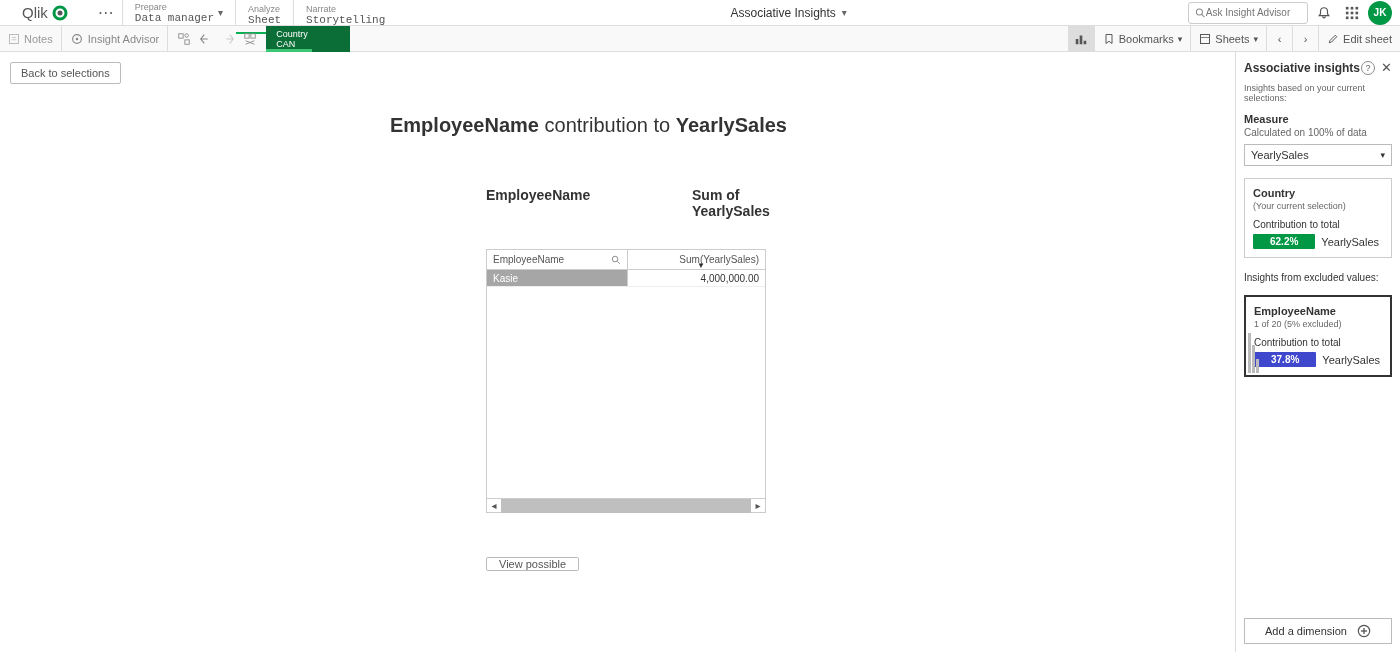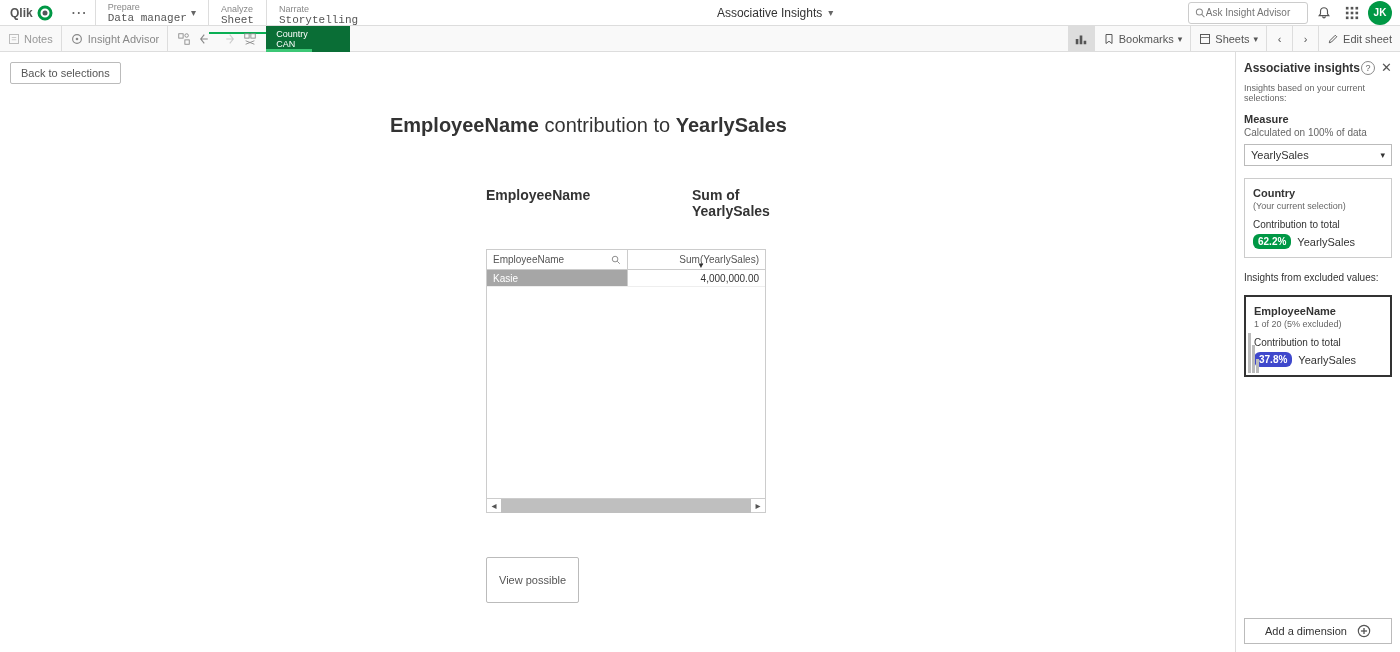--- a/index.html
+++ b/index.html
@@ -1,20 +1,20 @@
 <!DOCTYPE html>
 <html><head>
 <meta charset="utf-8">
 <style>
 * { box-sizing: border-box; margin: 0; padding: 0; font-family: "Segoe UI", Arial, sans-serif; }
 body { width: 1400px; height: 652px; background: #fff; font-size: 12px; color: #333; overflow: hidden; }
 
 
 .topbar { height: 26px; display: flex; align-items: center; border-bottom: 1px solid #ddd; }
-.logo { display: flex; align-items: center; padding: 0 10px; font-weight: 700; font-size: 12px; color: #555; }
+.logo { display: flex; align-items: center; padding: 0 22px; font-weight: 400; font-size: 15px; color: #555; }
 .logo svg { margin-left: 4px; }
 .more-dots { padding: 0 8px; font-size: 16px; color: #666; cursor: pointer; }
 .divider-v { width: 1px; height: 26px; background: #ddd; }
 .nav-item { display: flex; flex-direction: column; justify-content: space-between; padding: 12px 12px; height: 42px; cursor: pointer; }
 .nav-item .small { font-size: 9px; color: #888; line-height: 10px; }
 .nav-item .big { font-size: 11px; color: #555; line-height: 12px; font-weight: 500; font-family: Liberation Mono, monospace; }
 .nav-item.active { border-bottom: 2px solid #0aaf54; }
 .nav-item.chevron { flex-direction: row; align-items: center; }
 .nav-chevron-icon { margin-left: 4px; color: #666; font-size: 10px; }
 .topbar-center { flex: 1; display: flex; justify-content: center; align-items: center; font-size: 12px; color: #333; font-weight: 500; }
@@ -62,39 +62,39 @@
 .dt-head .c2 { width: 138px; display: flex; align-items: center; justify-content: flex-end; padding: 0 6px; font-size: 10px; color: #555; position: relative; }
 .dt-head .c2 .arrow { position: absolute; right: 60px; bottom: -1px; font-size: 8px; color: #333; }
 .dt-row { display: flex; height: 16px; }
 .dt-row .c1 { width: 142px; background: #a6a6a6; color: #fff; font-size: 10px; padding: 0 6px; display: flex; align-items: center; border-right: 1px solid #ccc; }
 .dt-row .c2 { width: 138px; font-size: 10px; padding: 0 6px; display: flex; align-items: center; justify-content: flex-end; color: #333; }
 .dt-body { height: 212px; border-top: 1px solid #eee; }
 .dt-scroll { display: flex; align-items: center; height: 14px; border-top: 1px solid #ccc; }
 .dt-scroll .arrow-btn { width: 14px; display: flex; align-items: center; justify-content: center; font-size: 10px; color: #555; }
 .dt-scroll .track { flex: 1; height: 14px; background: #bfbfbf; }
 .btn-row { display: flex; justify-content: space-between; margin: 44px 0 0 466px; width: 280px; }
-.std-btn { padding: 16px 12px; border: 1px solid #bbb; border-radius: 2px; font-size: 11px; color: #555; background: #fff; cursor: pointer; display: flex; align-items: center; gap: 6px; }
+.std-btn { padding: 0 12px; border: 1px solid #bbb; border-radius: 2px; font-size: 11px; color: #555; background: #fff; cursor: pointer; display: flex; align-items: center; gap: 6px; }
 
 
 .right-panel { width: 165px; border-left: 1px solid #ddd; display: flex; flex-direction: column; padding: 8px; font-size: 11px; color: #333; height: 100%; }
 .rp-head { display: flex; align-items: center; justify-content: space-between; }
 .rp-title { font-weight: 700; font-size: 12px; }
 .rp-head-icons { display: flex; align-items: center; gap: 6px; }
 .rp-head-icons .q { width: 14px; height: 14px; border: 1px solid #888; border-radius: 50%; display: flex; align-items: center; justify-content: center; font-size: 9px; color: #666; }
 .rp-sub { font-size: 9px; color: #666; margin-top: 8px; }
 .rp-label { font-size: 11px; font-weight: 700; margin-top: 10px; }
 .rp-calc { font-size: 10px; color: #666; margin-top: 2px; }
 .rp-select { margin-top: 6px; border: 1px solid #bbb; padding: 4px 6px; display: flex; align-items: center; justify-content: space-between; font-size: 11px; cursor: pointer; }
 .rp-card { border: 1px solid #ccc; margin-top: 12px; padding: 8px; }
 .rp-card.active { border: 2px solid #333; position: relative; }
 .rp-card .dim-name { font-weight: 700; font-size: 11px; }
 .rp-card .dim-sub { font-size: 9px; color: #666; margin-top: 2px; }
 .rp-card .contrib-lbl { font-size: 10px; color: #333; margin-top: 8px; }
 .rp-card .pct-row { display: flex; align-items: center; gap: 6px; margin-top: 4px; }
-.pct-badge { padding: 2px 5px; color: #fff; font-size: 10px; font-weight: 600; border-radius: 6px; }
+.pct-badge { padding: 2px 17px; color: #fff; font-size: 10px; font-weight: 600; border-radius: 1px; }
 .pct-badge.green { background: #009845; }
 .pct-badge.blue { background: #3f48cc; }
 .mini-bars { position: absolute; left: 2px; bottom: 2px; width: 12px; height: 40px; }
 .mini-bars .bar { position: absolute; bottom: 0; width: 3px; background: #bbb; }
 .mini-bars .bar.b1 { left: 0; height: 40px; }
 .mini-bars .bar.b2 { left: 4px; height: 28px; }
 .mini-bars .bar.b3 { left: 8px; height: 14px; }
 .rp-section-lbl { font-size: 10px; color: #333; margin-top: 14px; }
 .rp-spacer { flex: 1; }
 .add-dim { border: 1px solid #bbb; padding: 5px 20px; display: flex; align-items: center; justify-content: space-between; font-size: 11px; cursor: pointer; }

